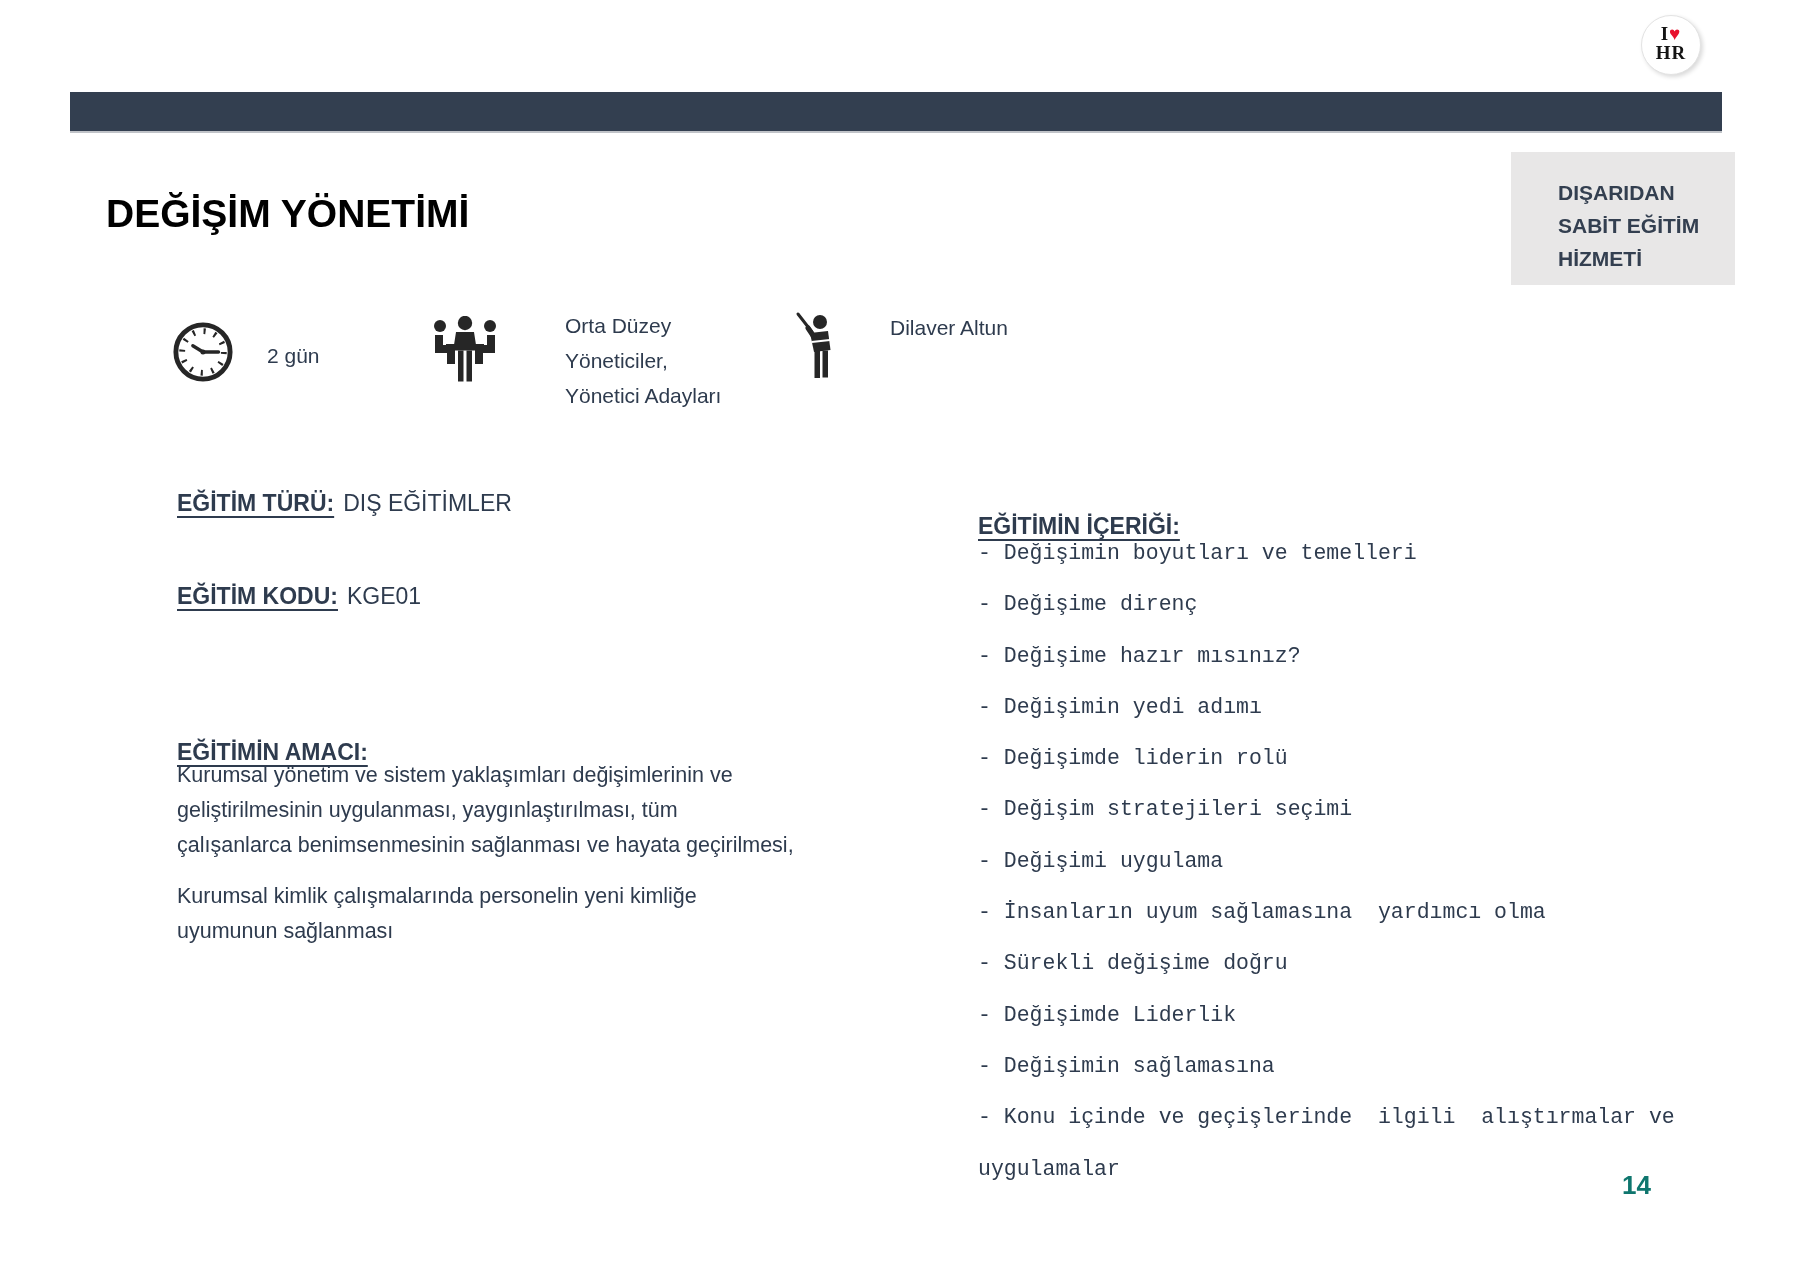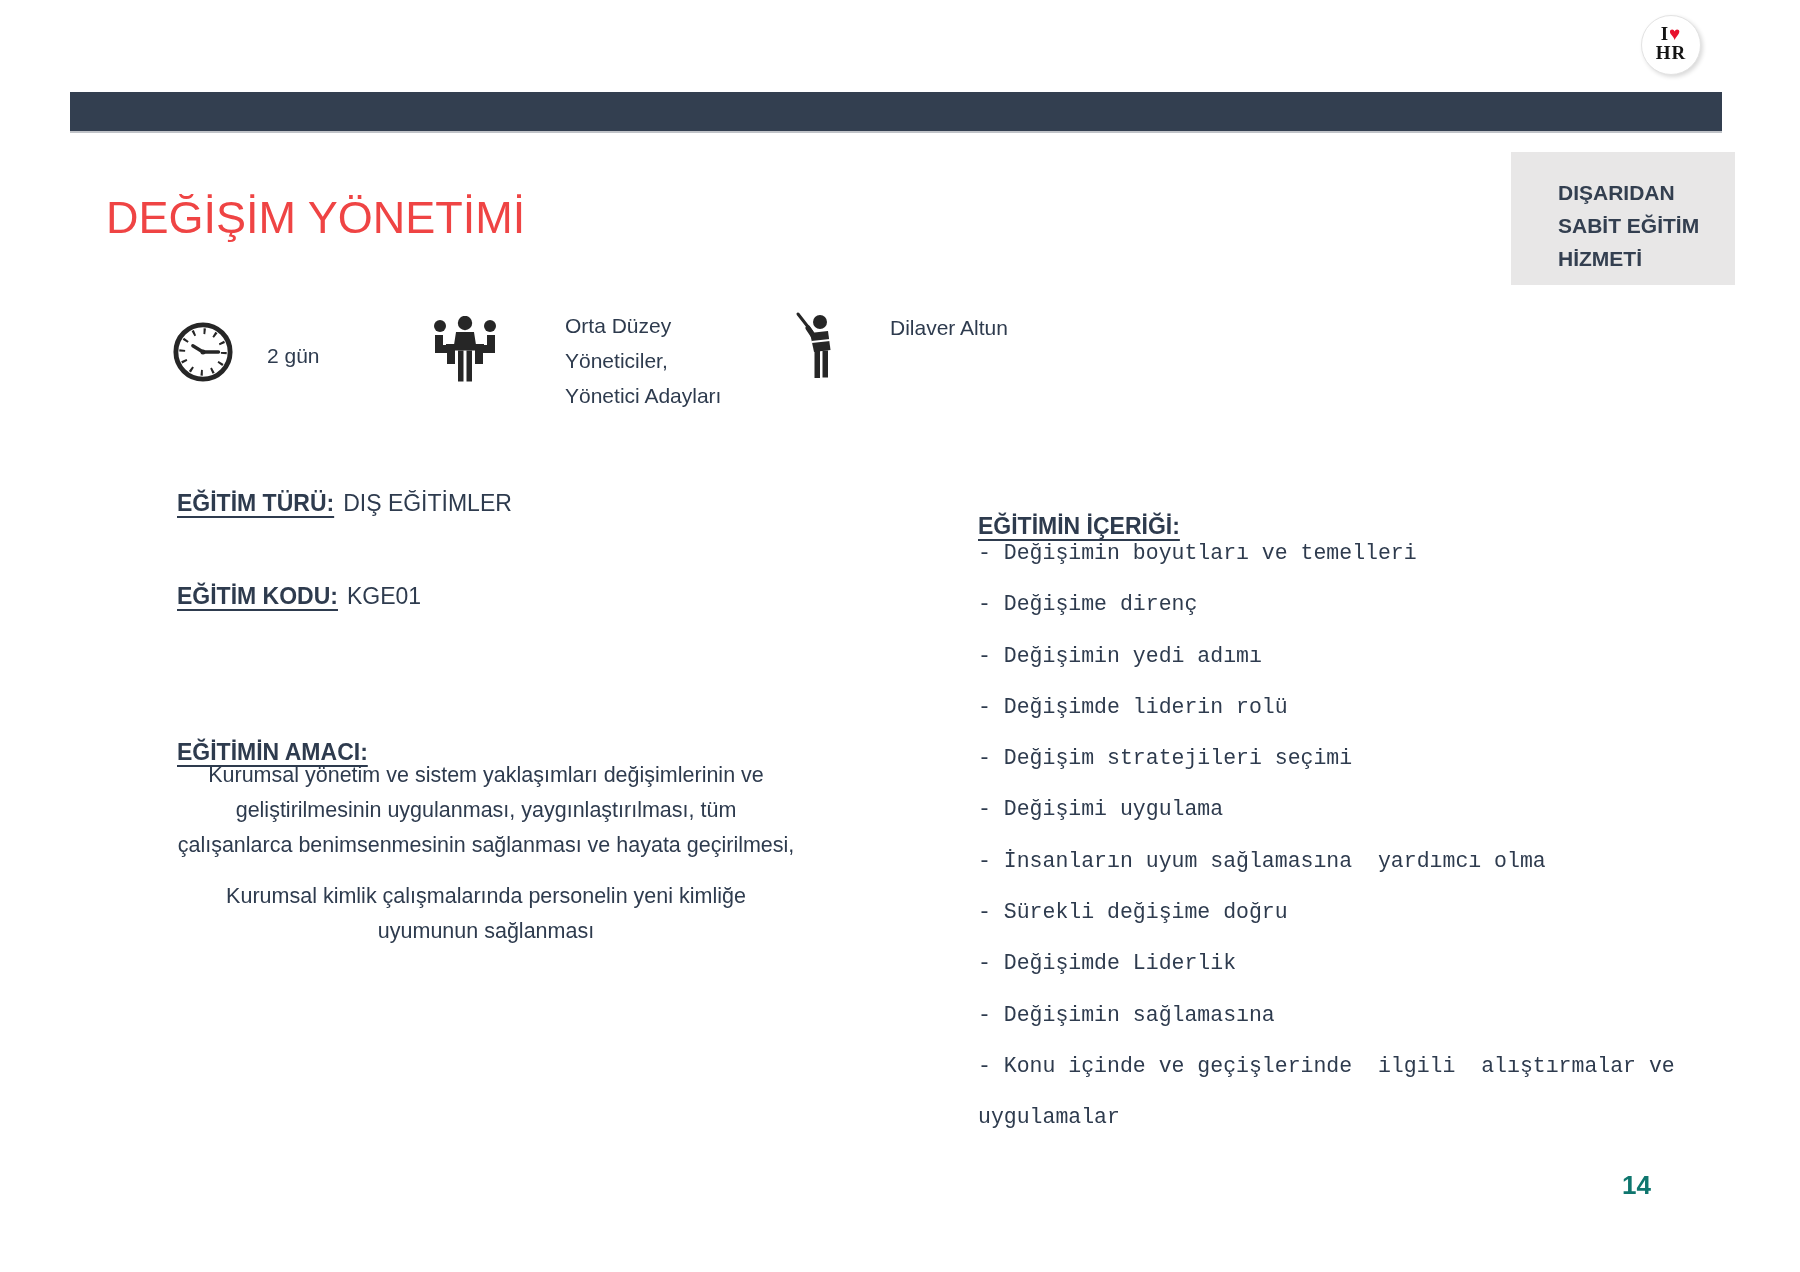--- a/index.html
+++ b/index.html
@@ -18,22 +18,22 @@
   .logo .heart { color:#E8112D; font-size:19px; }
   .logo .l2 { font-size:19px; line-height:20px; font-weight:600; letter-spacing:1px; }
 
   
   .navy-bar {
     position:absolute; left:70px; top:92px; width:1652px; height:39px;
     background:#333F50; box-shadow:0 2px 0 rgba(130,136,146,.5);
   }
 
   .title {
-    position:absolute; left:106px; top:192px; font-size:45px; font-weight:400;
-    color:#ef4444; white-space:nowrap;
+    position:absolute; left:106px; top:192px; font-size:39px; font-weight:700;
+    color:#000000; white-space:nowrap;
   }
 
   
   .badge { position:absolute; left:1511px; top:152px; width:211px; height:133px; background:#E8E7E7;padding-left:13px; }
   .badge-line { margin-left:34px; font-size:21px; font-weight:700; line-height:33px; color:#333F50; }
   .badge-line:first-child { padding-top:24px; }
 
   
   .icon-wrap { position:absolute; }
   .meta-text { position:absolute; font-size:21px; color:#2E3B4E; }
@@ -44,21 +44,21 @@
   .field .lbl {
     font-weight:700; text-decoration:underline;
     text-underline-offset:5px; text-decoration-thickness:2px;
   }
   .field .val { margin-left:9px; font-weight:400; }
   .section-head {
     position:absolute; font-size:23px; font-weight:700; text-decoration:underline;
     text-underline-offset:5px; text-decoration-thickness:2px; white-space:nowrap;margin-top:21px;
   }
   .purpose { position:absolute; left:177px; top:758px; width:618px; }
-  .purpose .para { font-size:21.5px; line-height:35px; margin:0 0 16px 0;text-align:center; }
+  .purpose .para { font-size:21.5px; line-height:35px; margin:0 0 16px 0; }
 
   
   .content-list { position:absolute; left:978px; top:528px; width:760px; }
   .content-item { font-size:21.5px; line-height:51.3px; white-space:pre-wrap;font-family:Liberation Mono, monospace; }
 
   .page-number { position:absolute; left:1622px; top:1170px; font-size:26px; color:#0f766e; font-weight:700; }
 
   svg { display:block; }
 </style>
 </head>
@@ -139,20 +139,21 @@
   <div class="purpose">
     <p class="para">Kurumsal yönetim ve sistem yaklaşımları değişimlerinin ve geliştirilmesinin uygulanması, yaygınlaştırılması, tüm çalışanlarca benimsenmesinin sağlanması ve hayata geçirilmesi,</p>
     <p class="para">Kurumsal kimlik çalışmalarında personelin yeni kimliğe uyumunun sağlanması</p>
   </div>
 
   <div class="section-head" style="left:978px; top:492px;">EĞİTİMİN İÇERİĞİ:</div>
 
   <div class="content-list">
     <div class="content-item">- Değişimin boyutları ve temelleri</div>
     <div class="content-item">- Değişime direnç</div>
+    <div class="content-item">- Değişime hazır mısınız?</div>
     <div class="content-item">- Değişimin yedi adımı</div>
     <div class="content-item">- Değişimde liderin rolü</div>
     <div class="content-item">- Değişim stratejileri seçimi</div>
     <div class="content-item">- Değişimi uygulama</div>
     <div class="content-item">- İnsanların uyum sağlamasına  yardımcı olma</div>
     <div class="content-item">- Sürekli değişime doğru</div>
     <div class="content-item">- Değişimde Liderlik</div>
     <div class="content-item">- Değişimin sağlamasına</div>
     <div class="content-item">- Konu içinde ve geçişlerinde  ilgili  alıştırmalar ve uygulamalar</div>
   </div>

